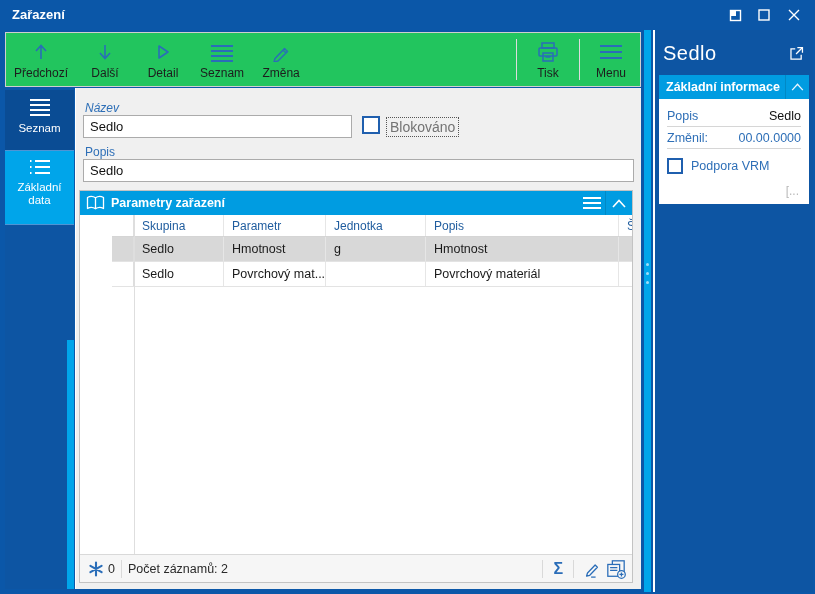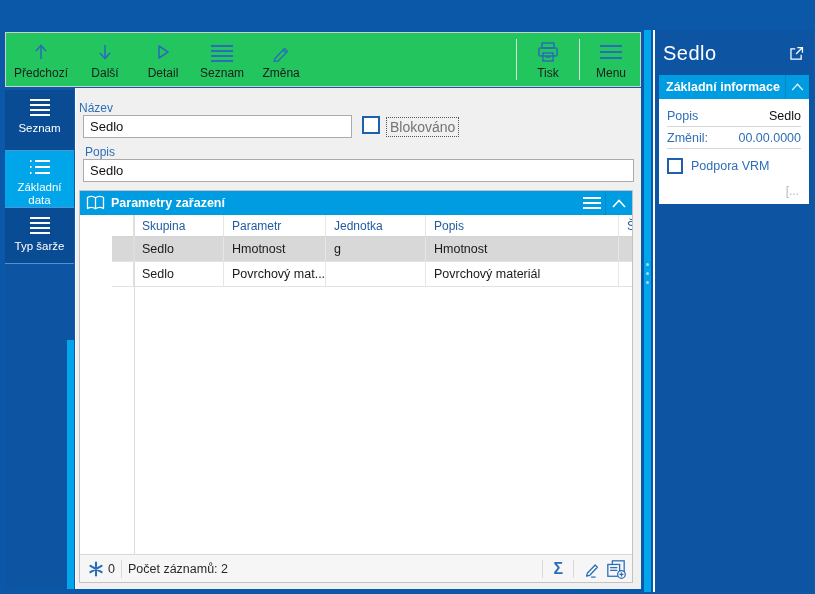--- a/index.html
+++ b/index.html
@@ -84,20 +84,47 @@
   .rp-cbx { width:16px; height:16px; border:2px solid #1f5fae; background:#fff; flex:0 0 auto; }
   .rp-more { text-align:right; color:#b9b9b9; font-size:12px; padding:6px 2px 2px 0; }
 
   svg { display:block; }
 </style>
 </head>
 <body>
 
 <div class="window">
 
+  <div class="titlebar">
+    <div class="title-text">Zařazení</div>
+    <div class="win-controls">
+      <div class="win-btn">
+        <span>
+          <svg width="15" height="15" viewBox="0 0 15 15">
+              <rect x="3.5" y="2.5" width="10" height="10" fill="none" stroke="#fff" stroke-width="1.4"></rect>
+              <rect x="3.5" y="2.5" width="5" height="5" fill="#fff" stroke="#fff" stroke-width="1"></rect>
+            </svg>
+        </span>
+      </div>
+      <div class="win-btn">
+        <span>
+          <svg width="14" height="14" viewBox="0 0 14 14">
+              <rect x="2" y="2" width="10" height="10" fill="none" stroke="#fff" stroke-width="1.4"></rect>
+            </svg>
+        </span>
+      </div>
+      <div class="win-btn">
+        <span>
+          <svg width="14" height="14" viewBox="0 0 14 14">
+              <path d="M2 2 L12 12 M12 2 L2 12" stroke="#fff" stroke-width="1.4"></path>
+            </svg>
+        </span>
+      </div>
+    </div>
+  </div>
 
   <div class="toolbar">
     <div class="tb-btn">
       <span class="ticon">
         <svg width="20" height="20" viewBox="0 0 20 20" fill="none" stroke="currentColor" stroke-width="1.6">
             <path d="M10 17 V4 M5 9 L10 3.5 L15 9"></path>
           </svg>
       </span>
       <span>Předchozí</span>
     </div>
@@ -160,43 +187,35 @@
 
   <div class="sidebar">
     <div class="side-tab" style="height:61px">
       <span>
         <svg width="24" height="18" viewBox="0 0 24 18" stroke="#fff" stroke-width="2">
             <path d="M2 2 H22 M2 7 H22 M2 12 H22 M2 17 H22"></path>
           </svg>
       </span>
       <span>Seznam</span>
     </div>
-    <div class="side-tab active" style="height:57px">
+    <div class="side-tab active" style="height:74px">
       <span>
         <svg width="24" height="16" viewBox="0 0 24 16" stroke="#fff" stroke-width="2">
             <path d="M7 2 H22 M7 8 H22 M7 14 H22"></path>
             <path d="M2 2 H3.5 M2 8 H3.5 M2 14 H3.5"></path>
           </svg>
       </span>
       <span>Základní data</span>
     </div>
-    <div class="side-tab" style="height:56px">
-      <span>
-        <svg width="24" height="18" viewBox="0 0 24 18" stroke="#fff" stroke-width="2">
-            <path d="M2 2 H22 M2 7 H22 M2 12 H22 M2 17 H22"></path>
-          </svg>
-      </span>
-      <span>Typ šarže</span>
-    </div>
     <div class="side-strip"></div>
   </div>
 
   <div class="main">
 
-    <div class="fld-label" style="left:3px; top:13px;">Název</div>
+    <div class="fld-label" style="left:9px; top:13px;font-style:italic;">Název</div>
     <input class="fld-input" style="left: 7px; top: 27px; width: 269px;" value="Sedlo">
     <div class="cbx" style="left:286px; top:28px;"></div>
     <div class="cbx-label" style="left:310px; top:29px;">Blokováno</div>
 
     <div class="fld-label" style="left:9px; top:57px;">Popis</div>
     <input class="fld-input" style="left: 7px; top: 71px; width: 551px;" value="Sedlo">
 
     <div class="panel">
       <div class="panel-header">
         <span class="book">

